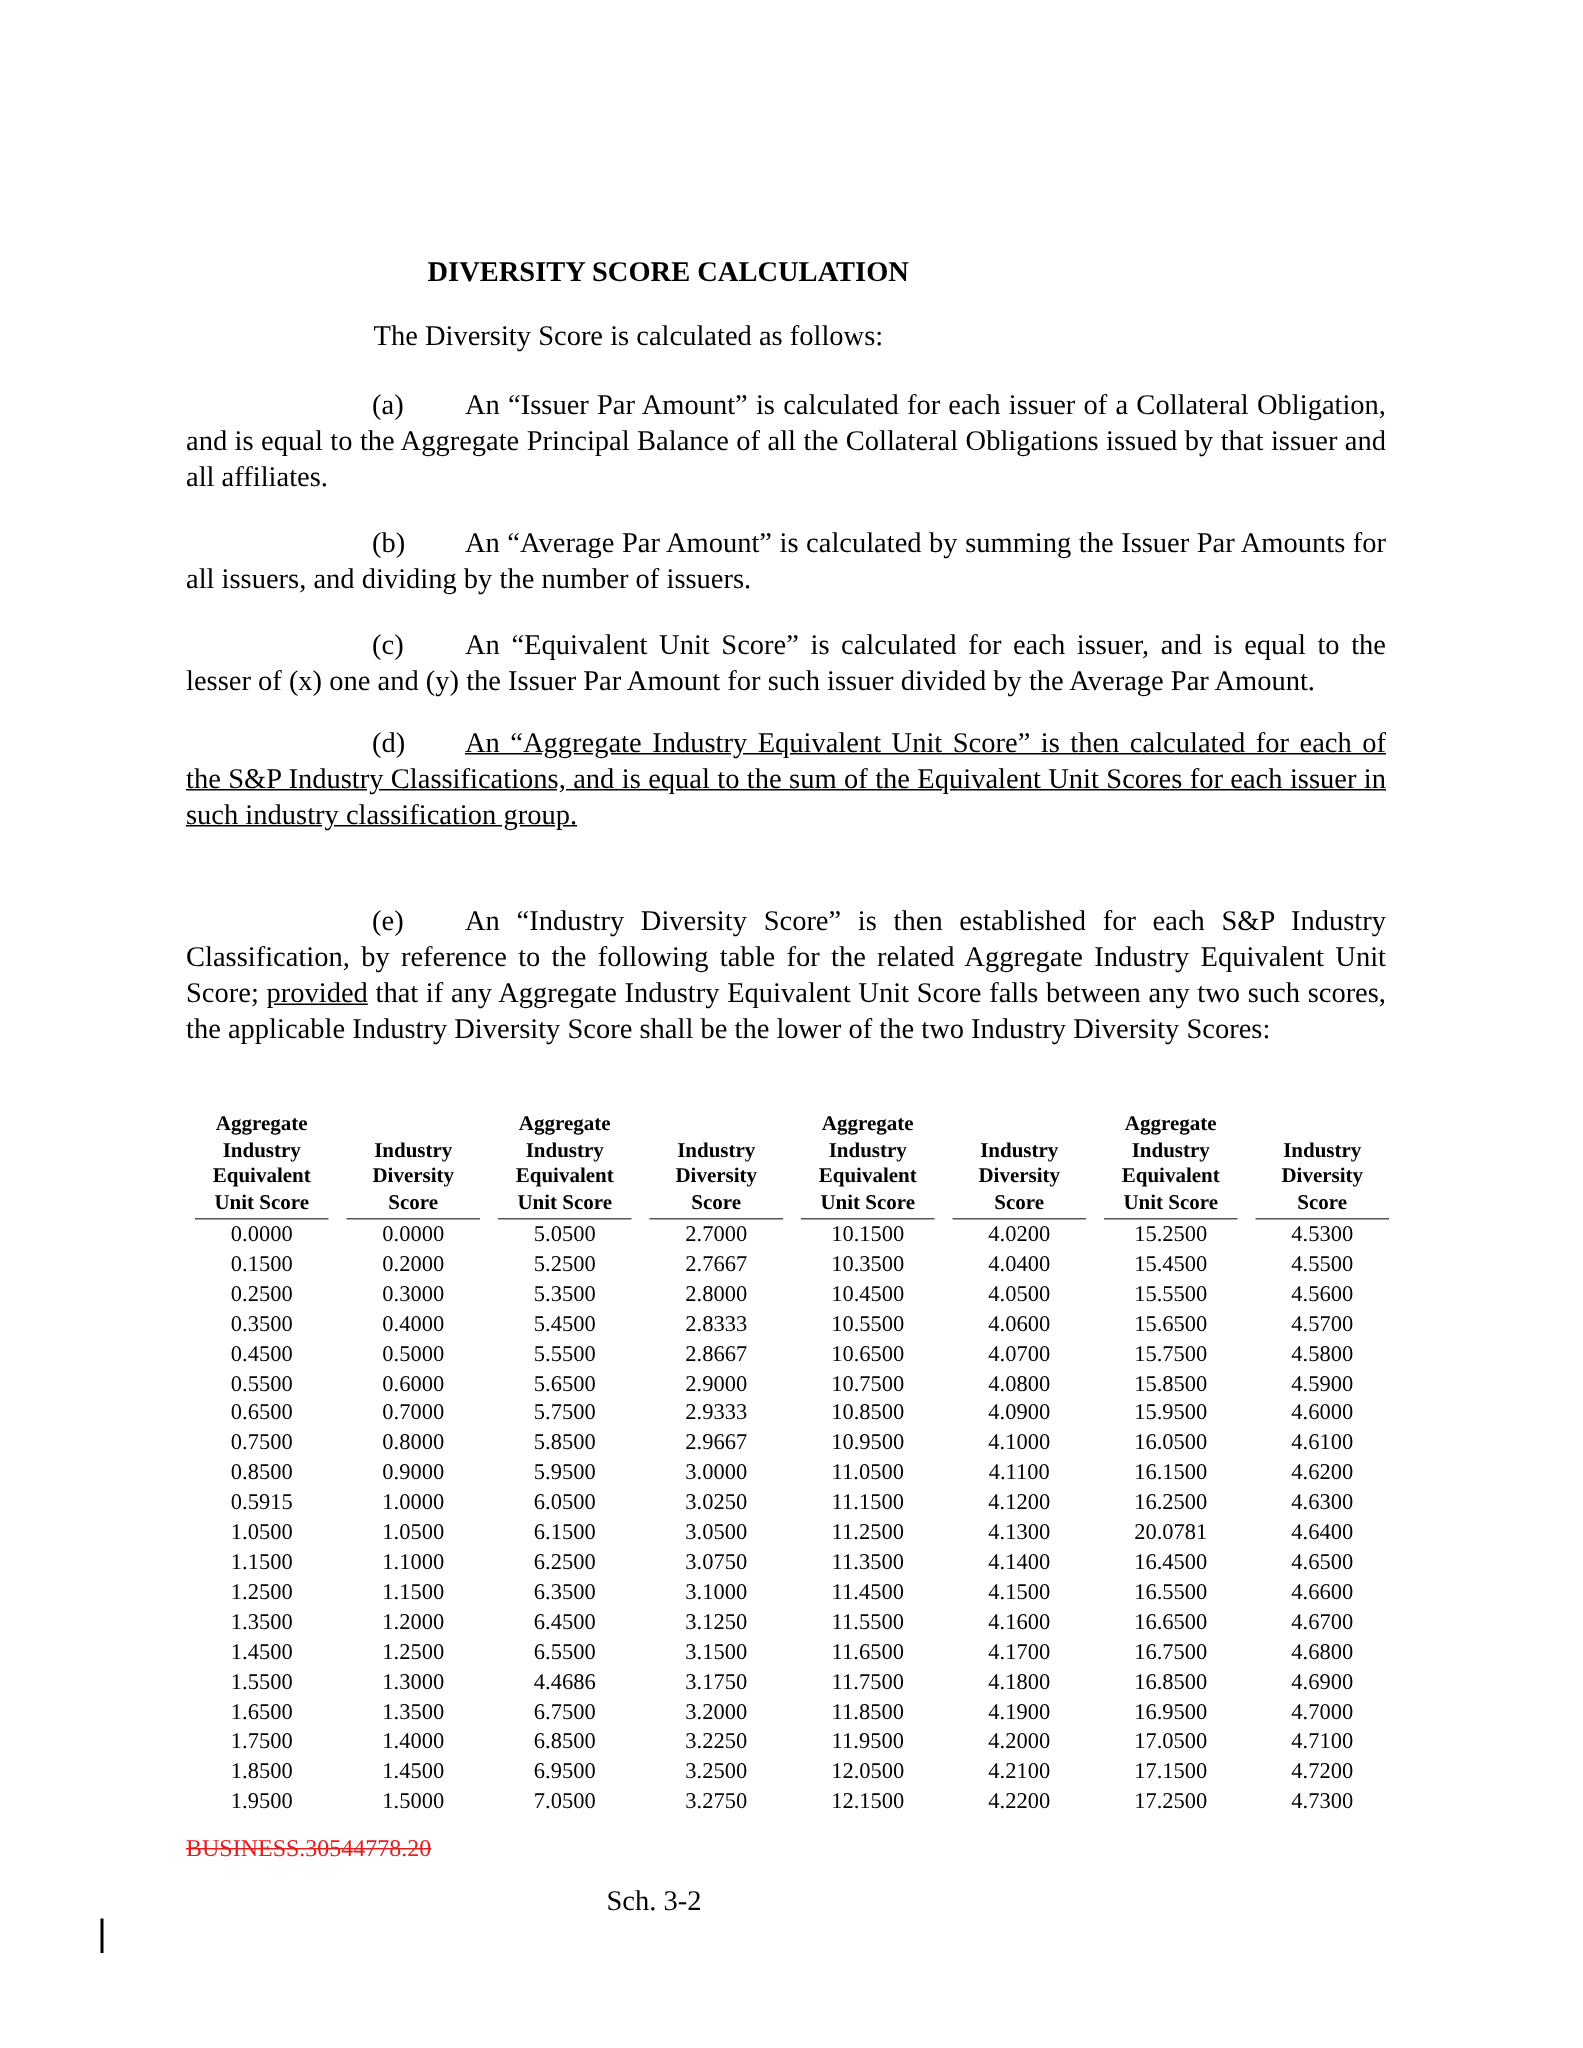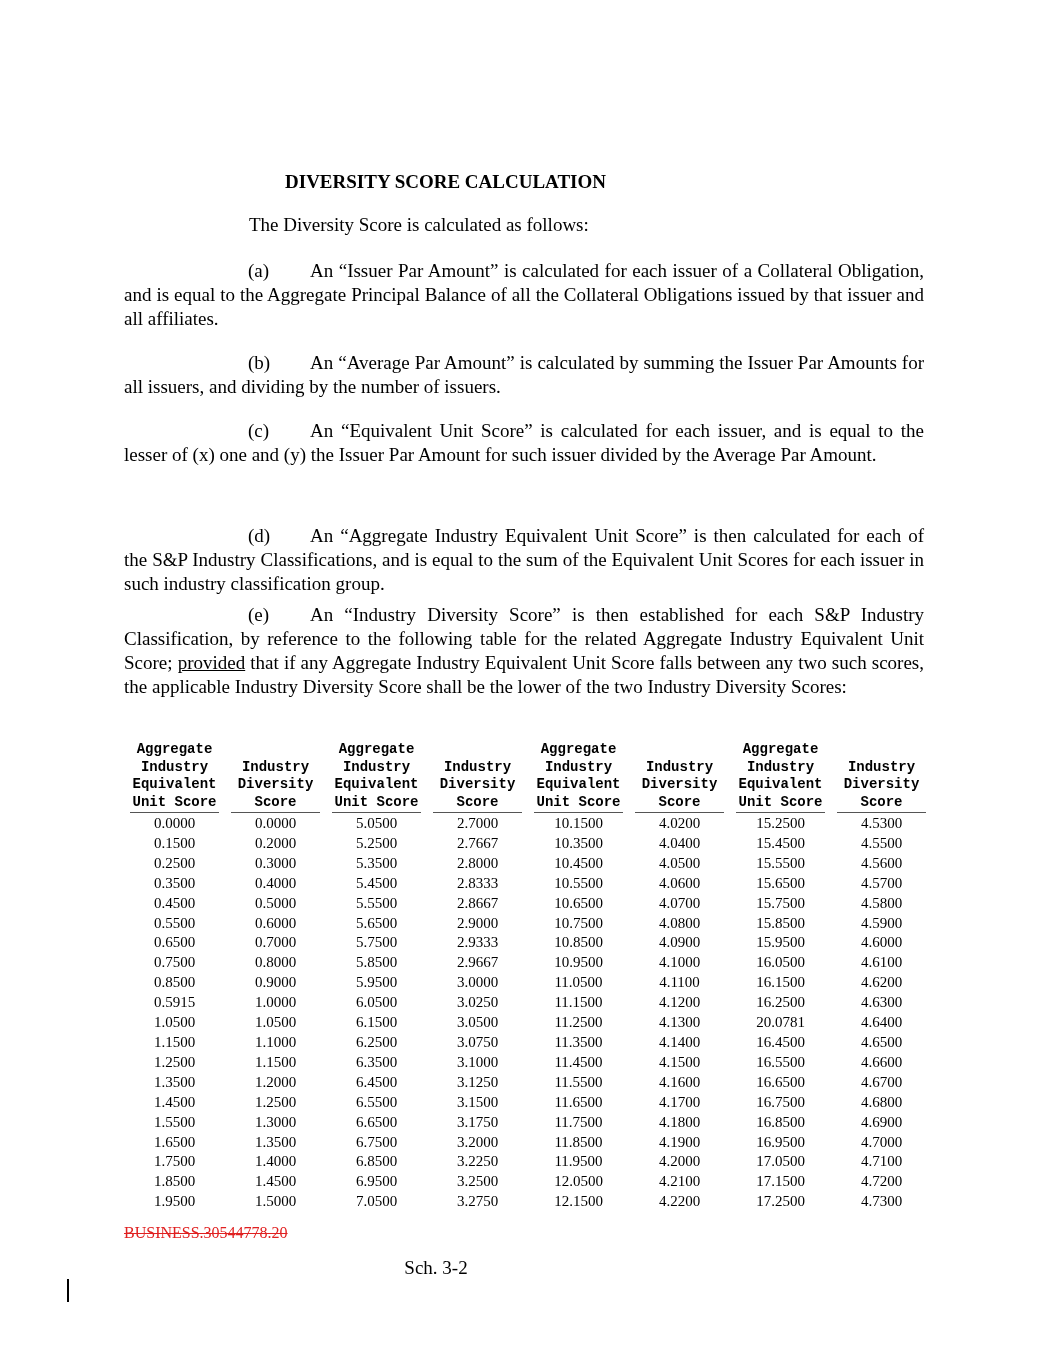--- a/index.html
+++ b/index.html
@@ -23,21 +23,21 @@
     }
     .para .lbl { display: inline-block; margin-left: 124px; width: 62px; }
     .para u { text-decoration: underline; }
     table.ds {
       position: absolute; top: 741px; left: 124px;
       border-collapse: separate; border-spacing: 0;
       font-size: 15px;
     }
     table.ds th {
       font-weight: bold; font-size: 14px; line-height: 17.5px;
-      vertical-align: bottom; text-align: center; padding: 0 0 1px 0; font-family: Liberation Mono, monospace;
+      vertical-align: bottom; text-align: center; padding: 0 0 1px 0;
     }
     table.ds th span.hd {
       display: block; border-bottom: 1px solid #555; margin: 0 6px; padding-bottom: 1px;
     }
     table.ds td {
       text-align: center; line-height: 19.9px; padding: 0; height: 19.9px;
     }
     table.ds col { width: 101px; }
     .pagenum {
       position: absolute; top: 1257px; left: 0; width: 872px;
@@ -57,21 +57,21 @@
 <div>
   <div class="title">DIVERSITY SCORE CALCULATION</div>
   <div class="intro">The Diversity Score is calculated as follows:</div>
 
   <div class="para" style="top:259px;"><span class="lbl">(a)</span><span>An “Issuer Par Amount” is calculated for each issuer of a Collateral Obligation, and is equal to the Aggregate Principal Balance of all the Collateral Obligations issued by that issuer and all affiliates.</span></div>
 
   <div class="para" style="top:351px;"><span class="lbl">(b)</span><span>An “Average Par Amount” is calculated by summing the Issuer Par Amounts for all issuers, and dividing by the number of issuers.</span></div>
 
   <div class="para" style="top:419px;"><span class="lbl">(c)</span><span>An “Equivalent Unit Score” is calculated for each issuer, and is equal to the lesser of (x) one and (y) the Issuer Par Amount for such issuer divided by the Average Par Amount.</span></div>
 
-  <div class="para" style="top:524px;"><span class="lbl">(d)</span><span>An “Aggregate Industry Equivalent Unit Score” is then calculated for each of the S&amp;P Industry Classifications, and is equal to the sum of the Equivalent Unit Scores for each issuer in such industry classification group.</span></div>
+  <div class="para" style="top:484px;text-decoration:underline;"><span class="lbl">(d)</span><span>An “Aggregate Industry Equivalent Unit Score” is then calculated for each of the S&amp;P Industry Classifications, and is equal to the sum of the Equivalent Unit Scores for each issuer in such industry classification group.</span></div>
 
   <div class="para" style="top:603px;"><span class="lbl">(e)</span><span>An “Industry Diversity Score” is then established for each S&amp;P Industry Classification, by reference to the following table for the related Aggregate Industry Equivalent Unit Score; </span><u>provided</u><span> that if any Aggregate Industry Equivalent Unit Score falls between any two such scores, the applicable Industry Diversity Score shall be the lower of the two Industry Diversity Scores:</span></div>
 
   <table class="ds" id="ds-table">
     <colgroup>
         <col>
         <col>
         <col>
         <col>
         <col>
@@ -294,21 +294,21 @@
           <td>6.5500</td>
           <td>3.1500</td>
           <td>11.6500</td>
           <td>4.1700</td>
           <td>16.7500</td>
           <td>4.6800</td>
         </tr>
         <tr>
           <td>1.5500</td>
           <td>1.3000</td>
-          <td>6.6500</td>
+          <td>4.4686</td>
           <td>3.1750</td>
           <td>11.7500</td>
           <td>4.1800</td>
           <td>16.8500</td>
           <td>4.6900</td>
         </tr>
         <tr>
           <td>1.6500</td>
           <td>1.3500</td>
           <td>6.7500</td>

